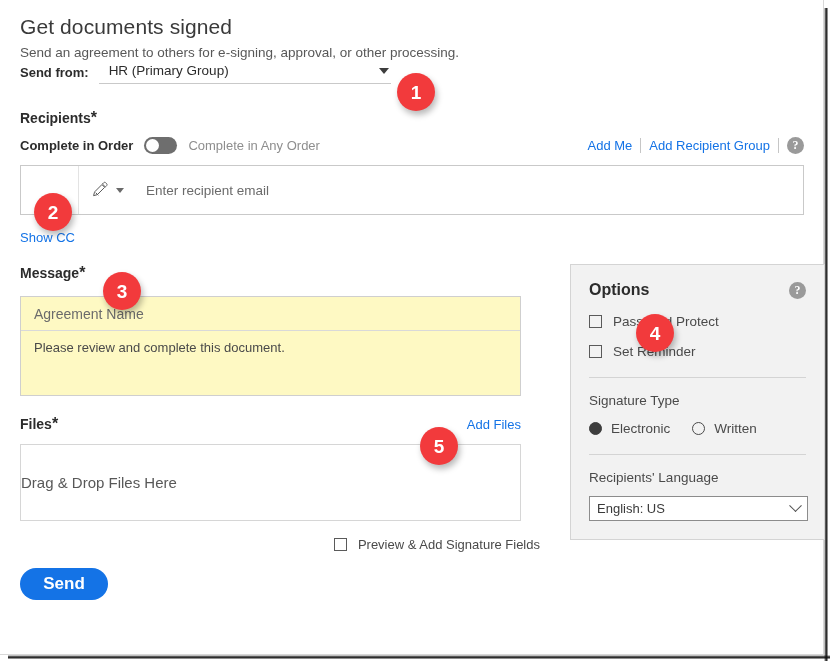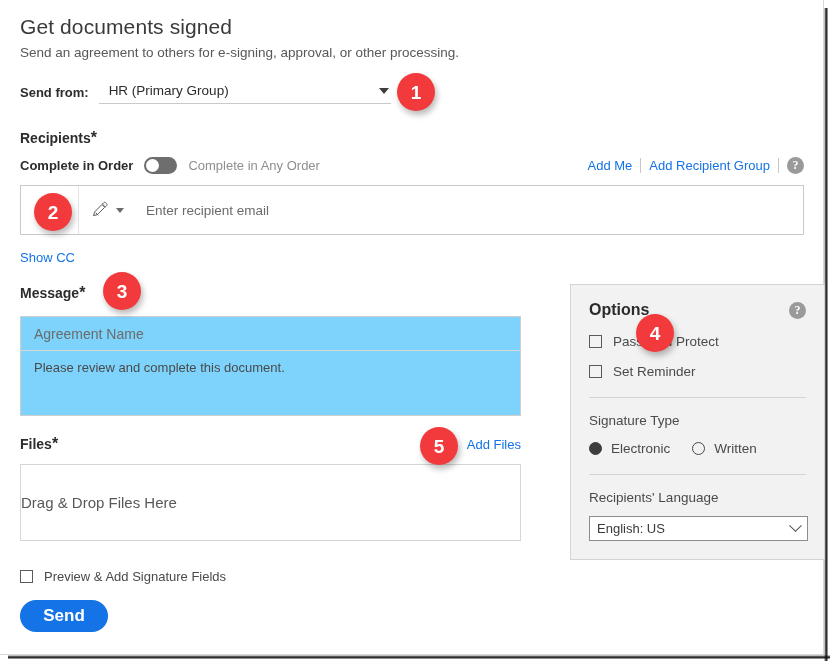--- a/index.html
+++ b/index.html
@@ -75,21 +75,21 @@
     font-size: 13.5px;
     color: #585858;
     margin: 4px 0 0 0;
     line-height: 18px;
   }
 
   
   .sendfrom-row {
     display: flex;
     align-items: flex-end;
-    margin-top: 21px;
+    margin-top: 1px;
     position: relative;
   }
   .sendfrom-label {
     font-size: 13px;
     font-weight: bold;
     color: #2c2c2c;
     padding-bottom: 4px;
     white-space: nowrap;
   }
   .sendfrom-select {
@@ -264,21 +264,21 @@
   }
   .left-col { width: 520px; flex: none; }
   .right-col { margin-left: 30px; width: 255px; flex: none; }
 
   .message-head { position: relative; height: 22px; }
   .message-box {
     margin-top: 10px;
     width: 501px;
     border: 1px solid #cfcfcf;
     box-sizing: border-box;
-    background: #7dd3fc;
+    background: #fef9c3;
   }
   .agreement-name {
     height: 34px;
     border-bottom: 1px solid #d9d9d9;
     display: flex;
     align-items: center;
     padding-left: 13px;
     font-size: 14px;
     color: #6b6b6b;
     box-sizing: border-box;
@@ -312,23 +312,24 @@
     box-sizing: border-box;
     display: flex;
     align-items: center;
     justify-content: flex-start;
     font-size: 15px;
     color: #585858;
     background: #ffffff;
   }
 
   .preview-row {
-    margin-top: 28px;
-    display: flex;
-    align-items: center;
+    margin-top: 16px;
+    display: flex;
+    align-items: center;
+    justify-content: flex-end;
   }
   .checkbox {
     width: 13px;
     height: 13px;
     border: 1.5px solid #5a5a5a;
     box-sizing: border-box;
     flex: none;
   }
   .preview-label {
     margin-left: 11px;

